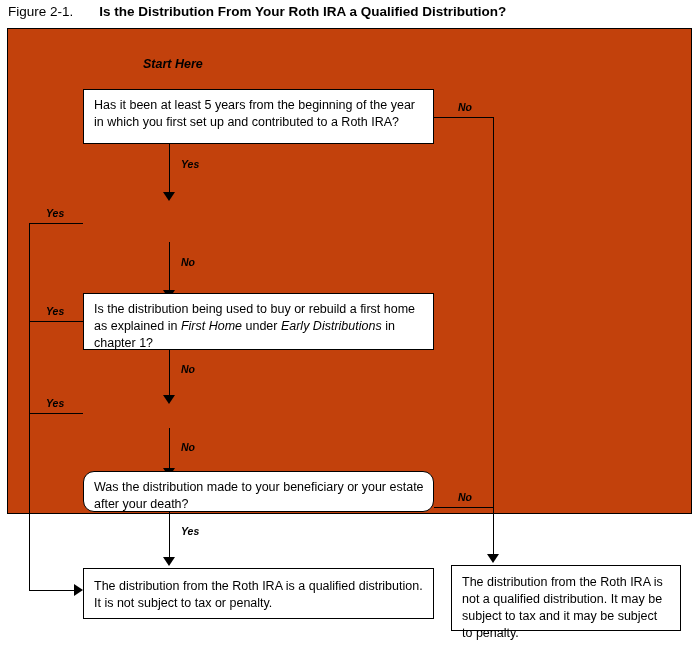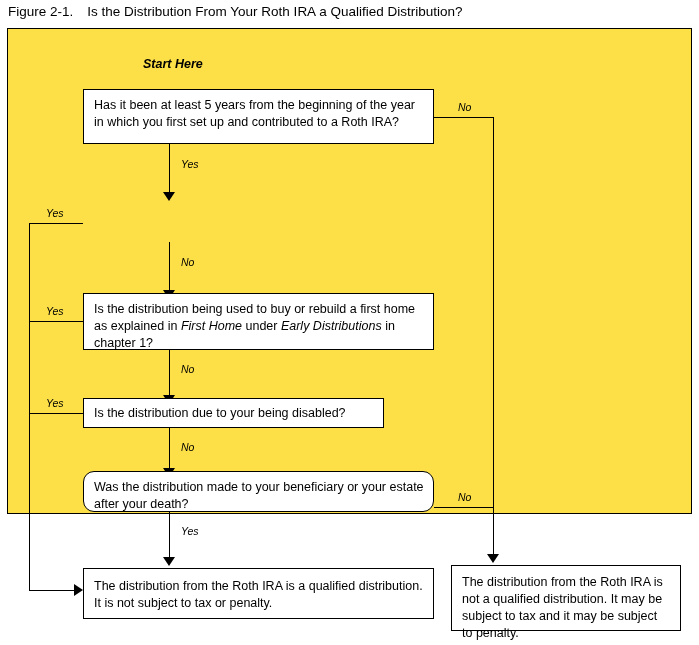--- a/index.html
+++ b/index.html
@@ -7,26 +7,26 @@
     width:699px;height:645px;position:relative;overflow:hidden;
     font-family:"Liberation Sans","DejaVu Sans",sans-serif;
     color:#000;
   }
   
   #figure-title{
     position:absolute;left:8px;top:3px;width:660px;height:20px;
     font-size:13.5px;line-height:18px;white-space:nowrap;
   }
   #figure-title .fig-num{font-weight:400;}
-  #figure-title .fig-text{font-weight:400;margin-left:14px;}
+  #figure-title .fig-text{font-weight:700;margin-left:26px;}
 
   
   #chart-frame{
     position:absolute;left:7px;top:28px;width:685px;height:486px;
-    border:1px solid #000;box-sizing:border-box;background:#fde047;
+    border:1px solid #000;box-sizing:border-box;background:#c2410c;
   }
 
   
   .node{
     position:absolute;border:1px solid #000;background:#fff;box-sizing:border-box;
     font-size:12.5px;line-height:17px;padding:7px 9px 8px 10px;
   }
   .node i{font-style:italic;}
   .vline{position:absolute;width:0;border-left:1px solid #000;}
   .hline{position:absolute;height:0;border-top:1px solid #000;}
@@ -34,21 +34,21 @@
     position:absolute;width:0;height:0;
     border-left:6px solid transparent;border-right:6px solid transparent;
     border-top:9px solid #000;
   }
   .arrow-right{
     position:absolute;width:0;height:0;
     border-top:6px solid transparent;border-bottom:6px solid transparent;
     border-left:9px solid #000;
   }
   .edge-label{
-    position:absolute;font-size:10.5px;font-style:italic;font-weight:400;
+    position:absolute;font-size:10.5px;font-style:italic;font-weight:700;
     line-height:12px;white-space:nowrap;
   }
   #start-here{
     position:absolute;font-size:12.5px;font-style:italic;font-weight:700;
     white-space:nowrap;line-height:15px;
   }
 </style>
 </head>
 <body>
 
@@ -83,23 +83,20 @@
     <span><span>Is the distribution being used to buy or rebuild a first home as explained in </span><i>First Home</i><span> under </span><i>Early Distributions</i><span> in chapter 1?</span></span>
   </div>
 
   <div class="hline" style="left:21px;top:292px;width:54px;"></div>
   <div class="edge-label" style="left:38px;top:276px;">Yes</div>
 
   <div class="vline" style="left:161px;top:321px;height:48px;"></div>
   <div class="arrow-down" style="left:155px;top:366px;"></div>
   <div class="edge-label" style="left:173px;top:334px;">No</div>
 
-  <div class="node" style="left:75px;top:369px;width:301px;height:30px;padding-top:6px;">
-    <span>Is the distribution due to your being disabled?</span>
-  </div>
 
   <div class="hline" style="left:21px;top:384px;width:54px;"></div>
   <div class="edge-label" style="left:38px;top:368px;">Yes</div>
 
   <div class="vline" style="left:161px;top:399px;height:43px;"></div>
   <div class="arrow-down" style="left:155px;top:439px;"></div>
   <div class="edge-label" style="left:173px;top:412px;">No</div>
 
   <div class="node" style="left:75px;top:442px;width:351px;height:41px;border-radius:11px;">
     <span>Was the distribution made to your beneficiary or your estate after your death?</span>

